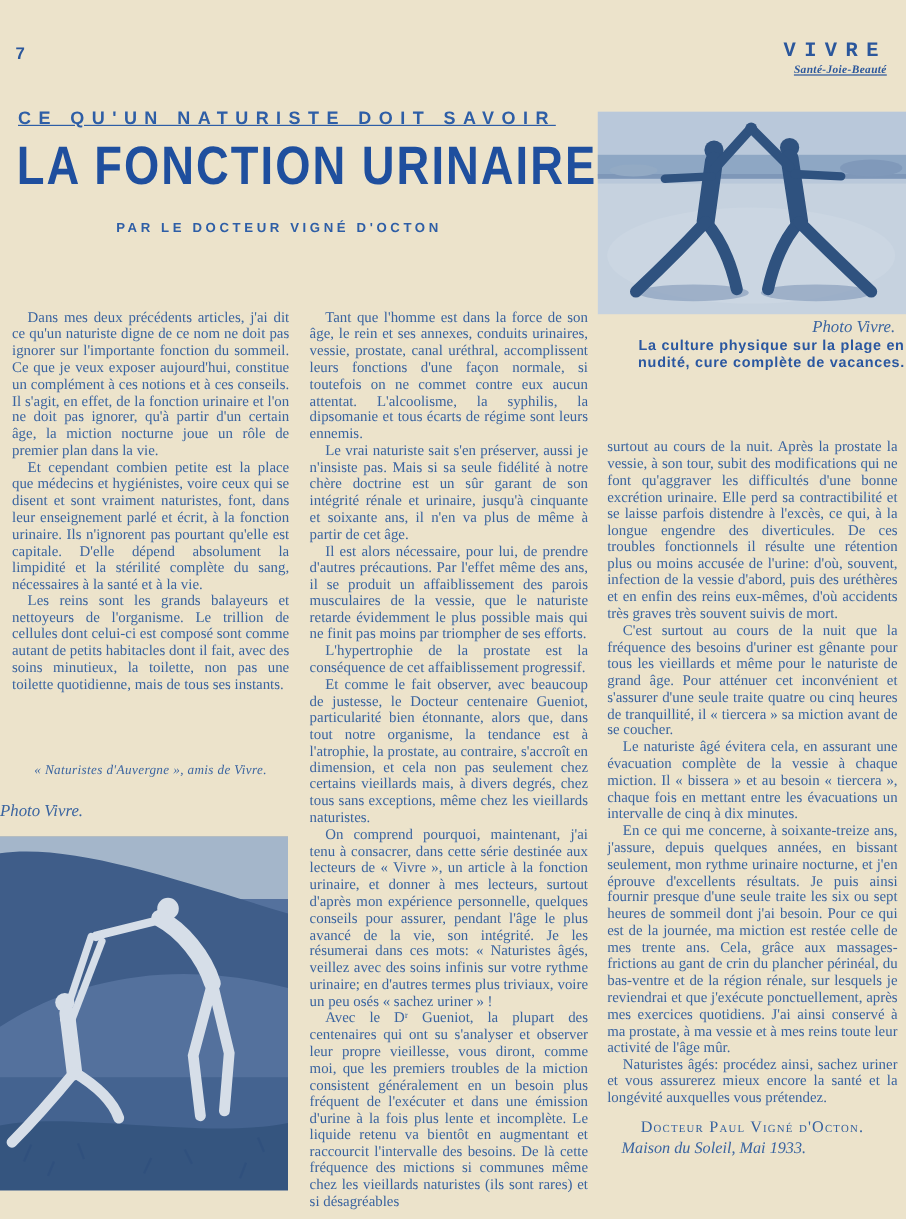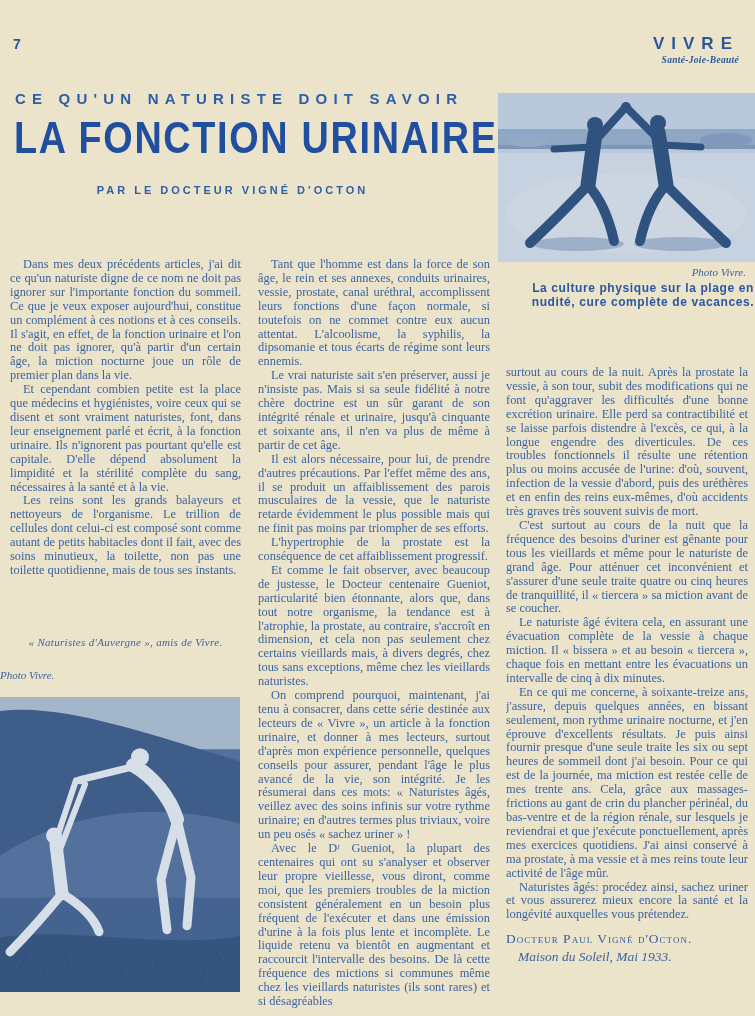--- a/index.html
+++ b/index.html
@@ -10,31 +10,31 @@
     color:#35619e;
   }
   
   .pagenum{
     position:absolute;left:13px;top:36px;
     font-family:"Liberation Sans", sans-serif;
     font-weight:700;font-size:14px;color:#2b579c;
   }
   .masthead{position:absolute;right:16px;top:34px;text-align:right;color:#2b579c;}
   .masthead .mtitle{
-    font-family:Liberation Sans, sans-serif;
+    font-family:Liberation Mono, monospace;
     font-weight:800;font-size:17px;letter-spacing:7px;
   }
   .masthead .msub{
     font-family:"Liberation Serif", serif;
-    font-style:italic;font-weight:700;font-size:9.5px;margin-top:1px;letter-spacing:.3px;
+    font-style:italic;font-weight:700;font-size:9.5px;margin-top:1px;letter-spacing:.3px;text-decoration:underline;
   }
   .kicker{
     position:absolute;left:15px;top:90px;width:490px;
     font-family:"Liberation Sans", sans-serif;
-    font-weight:600;font-size:15px;letter-spacing:6.2px;color:#2e5ea6;white-space:nowrap;
+    font-weight:600;font-size:15px;letter-spacing:6.2px;color:#2e5ea6;white-space:nowrap;text-decoration:underline;
   }
   .headline{
     position:absolute;left:14px;top:112px;
     font-family:"Liberation Sans", sans-serif;
     font-weight:800;font-size:45px;letter-spacing:2px;color:#1f4f9e;
     transform:scaleX(.84);transform-origin:left top;white-space:nowrap;
   }
   .byline{
     position:absolute;left:0;top:184px;width:465px;text-align:center;
     font-family:"Liberation Sans", sans-serif;
@@ -52,32 +52,32 @@
   #col2{left:258px;width:232px;height:802px;}
   #col3{left:506px;top:318px;width:242px;height:698px;}
   
   .cap-title{
     font-family:"Liberation Sans", sans-serif;
     font-weight:700;font-size:12px;color:#2a57a0;text-align:center;letter-spacing:.6px;
   }
   .cap-sub{
     font-style:italic;font-size:11px;color:#3a64a0;text-align:center;margin-top:2px;letter-spacing:.3px;
   }
-  .credit{font-size:11px;color:#3a64a0;font-style:italic;font-family:Liberation Serif, serif;}
+  .credit{font-size:14px;color:#3a64a0;font-style:italic;font-family:Liberation Serif, serif;}
   #field-caption{position:absolute;left:10px;top:634px;width:231px;}
   #field-credit{position:absolute;left:0;top:669px;}
   #beach-credit{position:absolute;left:506px;top:266px;width:240px;text-align:right;}
   #beach-caption{position:absolute;left:518px;top:281px;width:250px;}
   
   .photo{position:absolute;display:block;}
   #beach-photo{left:498px;top:93px;width:257px;height:169px;}
   #field-photo{left:0;top:697px;width:240px;height:295px;}
   
   .signature{
-    text-align:left;font-variant:small-caps;letter-spacing:1px;
+    text-align:center;font-variant:small-caps;letter-spacing:1px;
     font-size:13.5px;margin-top:10px;color:#35619e;
   }
   .dateline{font-style:italic;font-size:13.5px;text-indent:12px;margin-top:4px;}
 </style>
 </head>
 <body>
 
 <div class="pagenum">7</div>
 
 <div class="masthead">

